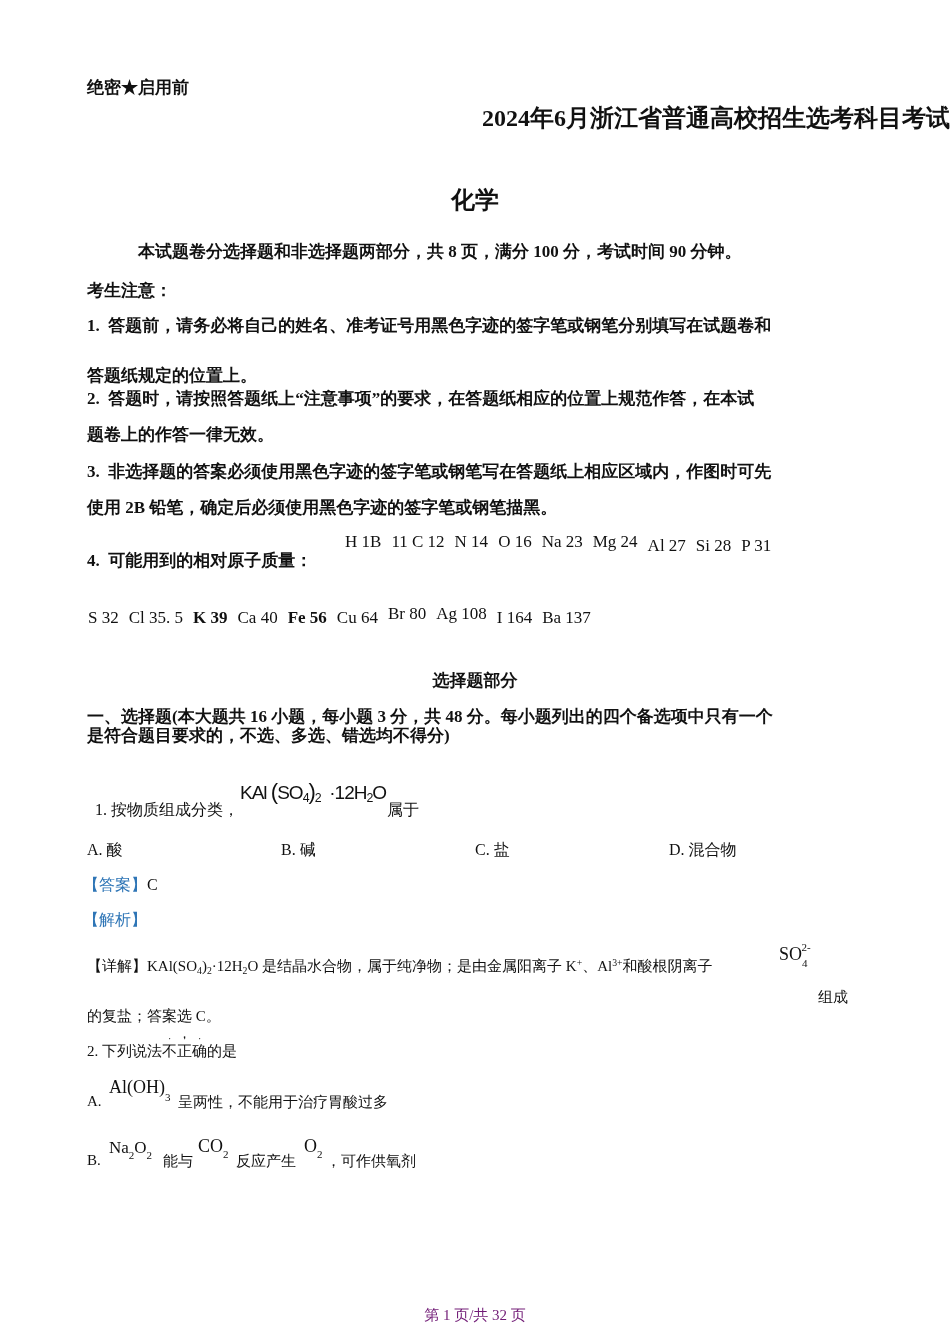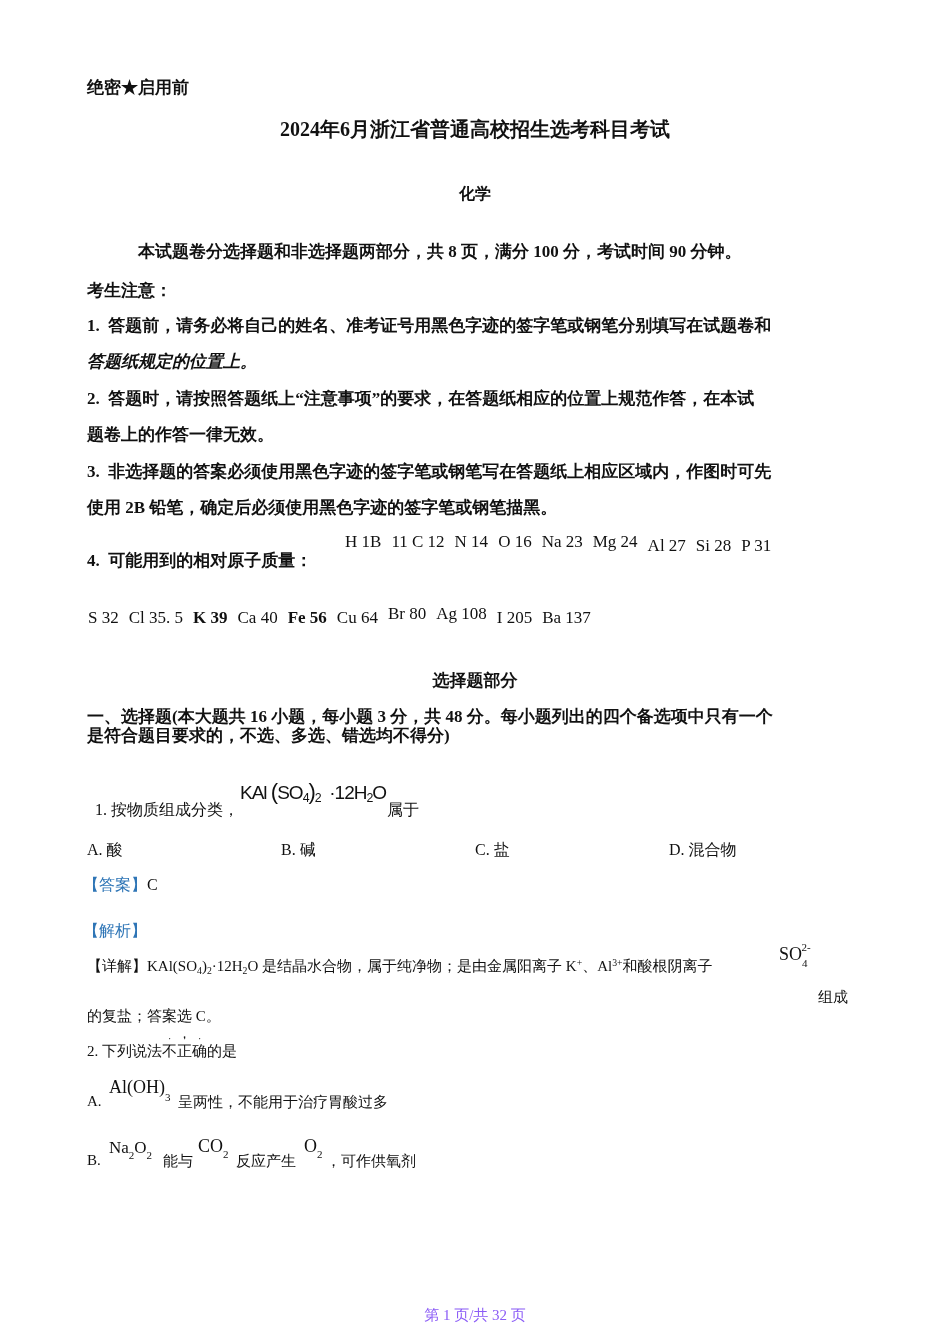--- a/index.html
+++ b/index.html
@@ -16,70 +16,70 @@
   sup { font-size: 0.65em; vertical-align: 0.55em; }
   .emph-dot { position: relative; }
   .emph-dot::before { content: "·"; position: absolute; top: -13px; left: 50%; transform: translateX(-50%); font-size: 14px; }
   .formula-sans { font-family: "Liberation Sans", "DejaVu Sans", sans-serif; letter-spacing: -1px; }
   .mass { display: inline-block; margin-right: 10px; }
 </style>
 </head>
 <body>
 
 <div class="abs f17 b" style="left:87px; top:76px;">绝密★启用前</div>
-<div class="abs center b" style="top:116px; font-size:20px;">2024年6月浙江省普通高校招生选考科目考试</div>
-<div class="abs center b" style="top:184px; font-size:16px;">化学</div>
+<div class="abs center b" style="top:102px; font-size:24px;text-align:right;">2024年6月浙江省普通高校招生选考科目考试</div>
+<div class="abs center b" style="top:184px; font-size:24px;">化学</div>
 
 <div class="abs f17 b" style="left:138px; top:240px;">本试题卷分选择题和非选择题两部分，共 8 页，满分 100 分，考试时间 90 分钟。</div>
 <div class="abs f17 b" style="left:87px; top:279px;">考生注意：</div>
 
 <div class="abs f17 b" style="left:87px; top:314px;">
   <span>1</span>.&nbsp;&nbsp;<span>答题前，请务必将自己的姓名、准考证号用黑色字迹的签字笔或钢笔分别填写在试题卷和</span>
 </div>
-<div class="abs f17 b" style="left:87px; top:350px;font-style:italic;">答题纸规定的位置上。</div>
+<div class="abs f17 b" style="left:87px; top:364px;">答题纸规定的位置上。</div>
 
 <div class="abs f17 b" style="left:87px; top:387px;">
   <span>2</span>.&nbsp;&nbsp;<span>答题时，请按照答题纸上“注意事项”的要求，在答题纸相应的位置上规范作答，在本试</span>
 </div>
 <div class="abs f17 b" style="left:87px; top:423px;">题卷上的作答一律无效。</div>
 
 <div class="abs f17 b" style="left:87px; top:460px;">
   <span>3</span>.&nbsp;&nbsp;<span>非选择题的答案必须使用黑色字迹的签字笔或钢笔写在答题纸上相应区域内，作图时可先</span>
 </div>
 <div class="abs f17 b" style="left:87px; top:496px;">使用 2B 铅笔，确定后必须使用黑色字迹的签字笔或钢笔描黑。</div>
 
 <div class="abs f17 b" style="left:87px; top:549px;text-align:center;">
   <span>4</span>.&nbsp;&nbsp;<span>可能用到的相对原子质量：</span>
 </div>
 
 <div class="abs f17" style="left:345px; top:532px;">
   <span class="mass">H 1B</span><span class="mass">11 C 12</span><span class="mass">N 14</span><span class="mass">O 16</span><span class="mass">Na 23</span><span class="mass">Mg 24</span><span class="mass" style="position:relative; top:4px;">Al 27</span><span class="mass" style="position:relative; top:4px;">Si 28</span><span class="mass" style="position:relative; top:4px;">P 31</span>
 </div>
 
 <div class="abs f17" style="left:88px; top:608px;">
-  <span class="mass">S 32</span><span class="mass">Cl 35. 5</span><span class="mass b">K 39</span><span class="mass">Ca 40</span><span class="mass b">Fe 56</span><span class="mass">Cu 64</span><span class="mass" style="position:relative; top:-4px;">Br 80</span><span class="mass" style="position:relative; top:-4px;">Ag 108</span><span class="mass">I 205</span><span class="mass">Ba 137</span>
+  <span class="mass">S 32</span><span class="mass">Cl 35. 5</span><span class="mass b">K 39</span><span class="mass">Ca 40</span><span class="mass b">Fe 56</span><span class="mass">Cu 64</span><span class="mass" style="position:relative; top:-4px;">Br 80</span><span class="mass" style="position:relative; top:-4px;">Ag 108</span><span class="mass">I 164</span><span class="mass">Ba 137</span>
 </div>
 
 <div class="abs center f17 b" style="top:669px;">选择题部分</div>
 <div class="abs f17 b" style="left:87px; top:705px;">一、选择题(本大题共 16 小题，每小题 3 分，共 48 分。每小题列出的四个备选项中只有一个</div>
 <div class="abs f17 b" style="left:87px; top:724px;">是符合题目要求的，不选、多选、错选均不得分)</div>
 
 <div class="abs f16" style="left:95px; top:800px;">1. 按物质组成分类，</div>
 <div class="abs formula-sans" style="left:240px; top:779px; font-size:19px;">KAl&nbsp;<span style="font-size:22px;">(</span>SO<sub>4</sub><span style="font-size:22px;">)</span><sub>2</sub>&nbsp;&nbsp;·12H<sub>2</sub>O</div>
 <div class="abs f16" style="left:387px; top:800px;">属于</div>
 
 <div class="abs f16" style="left:87px; top:840px;">A. 酸</div>
 <div class="abs f16" style="left:281px; top:840px;">B. 碱</div>
 <div class="abs f16" style="left:475px; top:840px;">C. 盐</div>
 <div class="abs f16" style="left:669px; top:840px;">D. 混合物</div>
 
 <div class="abs f16" style="left:83px; top:875px;">
   <span class="blue">【答案】</span><span>C</span>
 </div>
-<div class="abs f16 blue" style="left:83px; top:910px;margin-top:11px;">【解析】</div>
+<div class="abs f16 blue" style="left:83px; top:910px;">【解析】</div>
 
 <div class="abs f15" style="left:87px; top:957px;">
   <span>【详解】</span>KAl(SO<sub>4</sub>)<sub>2</sub>·12H<sub>2</sub>O <span>是结晶水合物，属于纯净物；是由金属阳离子 K</span><sup>+</sup><span>、Al</span><sup>3+</sup><span>和酸根阴离子</span>
 </div>
 <div class="abs" style="left:779px; top:944px; font-size:18px;">SO<span style="font-size:11px; position:relative; top:7px;">4</span><span style="font-size:11px; position:relative; top:-9px; left:-6px;">2-</span></div>
 <div class="abs f15" style="left:818px; top:957px;margin-top:31px;">组成</div>
 <div class="abs f15" style="left:87px; top:1007px;">的复盐；答案选 C。</div>
 
 <div class="abs f15" style="left:87px; top:1042px;">
   <span>2. 下列说法</span><span class="emph-dot"><span style="position:relative;">不<span style="position:absolute; top:-10px; left:6px; font-size:10px;">·</span></span><span style="position:relative;">正<span style="position:absolute; top:-10px; left:6px; font-size:10px;">·</span></span><span style="position:relative;">确<span style="position:absolute; top:-10px; left:6px; font-size:10px;">·</span></span></span><span>的是</span>
@@ -90,13 +90,13 @@
 <div class="abs f15" style="left:178px; top:1093px;">呈两性，不能用于治疗胃酸过多</div>
 
 <div class="abs f15" style="left:87px; top:1152px;">B.</div>
 <div class="abs" style="left:109px; top:1138px; font-size:17px;">Na<span style="font-size:11px; position:relative; top:6px;">2</span>O<span style="font-size:11px; position:relative; top:6px;">2</span></div>
 <div class="abs f15" style="left:163px; top:1152px;">能与</div>
 <div class="abs" style="left:198px; top:1136px; font-size:18px;">CO<span style="font-size:11px; position:relative; top:6px;">2</span></div>
 <div class="abs f15" style="left:236px; top:1152px;">反应产生</div>
 <div class="abs" style="left:304px; top:1136px; font-size:18px;">O<span style="font-size:11px; position:relative; top:6px;">2</span></div>
 <div class="abs f15" style="left:326px; top:1152px;">，可作供氧剂</div>
 
-<div class="abs center f15" style="top:1306px; color:#8b5cf6;">第 1 页/共 32 页</div>
+<div class="abs center f15" style="top:1306px; color:#701a75;">第 1 页/共 32 页</div>
 
 </body></html>

